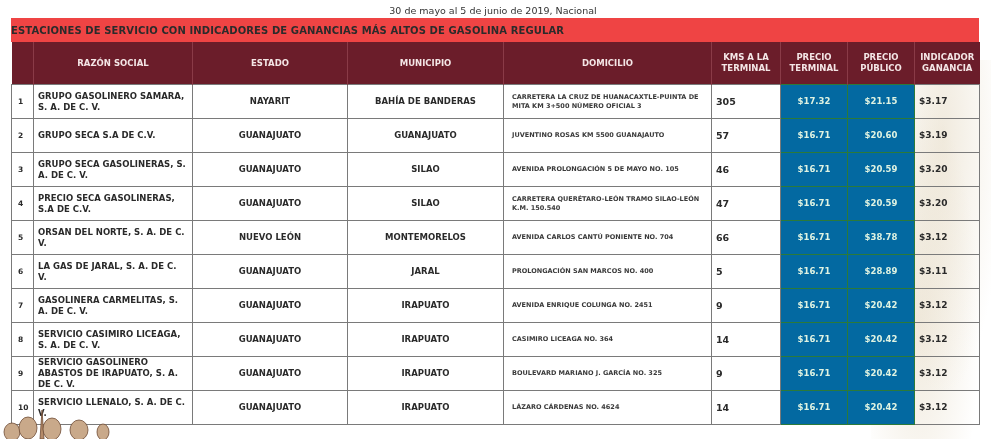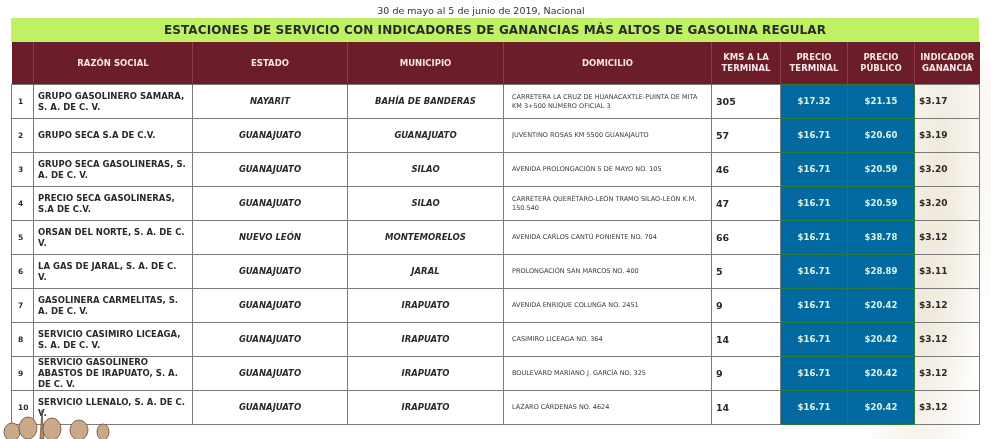--- a/index.html
+++ b/index.html
@@ -1,28 +1,28 @@
 <!DOCTYPE html>
 <html><head>
 <meta charset="utf-8">
 <style>
   html,body{margin:0;padding:0;}
   body{width:991px;height:439px;overflow:hidden;background:#ffffff;position:relative;font-family:"DejaVu Sans","Liberation Sans",sans-serif;color:#2a2a2a;}
   .bg-deco{position:absolute;right:0;top:60px;width:120px;height:380px;background:
     radial-gradient(ellipse at 60% 20%, rgba(214,196,160,0.35), rgba(255,255,255,0) 60%),
     radial-gradient(ellipse at 40% 70%, rgba(214,196,160,0.35), rgba(255,255,255,0) 60%);}
-  .date{position:absolute;top:5px;left:4px;width:954px;text-align:center;font-size:9.5px;color:#333;}
-  .title-band{position:absolute;left:11px;top:18px;width:968px;height:24px;background:#bef264;text-align:center;font-size:12px;font-weight:bold;line-height:25px;color:#2b2b2b;letter-spacing:0.1px;}
+  .date{position:absolute;top:5px;left:16px;width:954px;text-align:center;font-size:9.5px;color:#333;}
+  .title-band{position:absolute;left:11px;top:18px;width:968px;height:24px;background:#ef4444;font-size:10px;font-weight:bold;line-height:25px;color:#2b2b2b;letter-spacing:0.1px;}
   table{position:absolute;left:11px;top:42px;border-collapse:collapse;table-layout:fixed;width:968px;padding-left:16px;}
   th{background:#6b1d2a;color:#f4e6e6;font-size:8.5px;font-weight:bold;height:42px;padding:0 2px;border-left:1px solid #8a3b47;line-height:11px;}
   th:first-child{border-left:none;}
   td{border:1px solid #7a7a7a;height:33px;padding:0 4px;font-size:8.5px;font-weight:bold;vertical-align:middle;line-height:11px;}
   td.num{font-size:7.5px;text-align:left;padding-left:6px;}
-  td.c{text-align:center;font-style:italic;}
-  td.addr{font-size:6.5px;line-height:9px;padding-left:8px;font-weight:normal;color:#3a3a3a;}
+  td.c{text-align:center;}
+  td.addr{font-size:6.5px;line-height:9px;padding-left:8px;font-weight:bold;color:#3a3a3a;}
   td.green{background:#0369a1;color:#dff3e2;text-align:center;border-color:#2c7a3a;}
   td.kms{text-align:left;font-size:9.5px;}
   td.ind{font-size:9px;}
   .faces{position:absolute;left:0;top:402px;width:120px;height:37px;}
 </style>
 </head>
 <body>
 
 <div class="bg-deco"></div>
 

